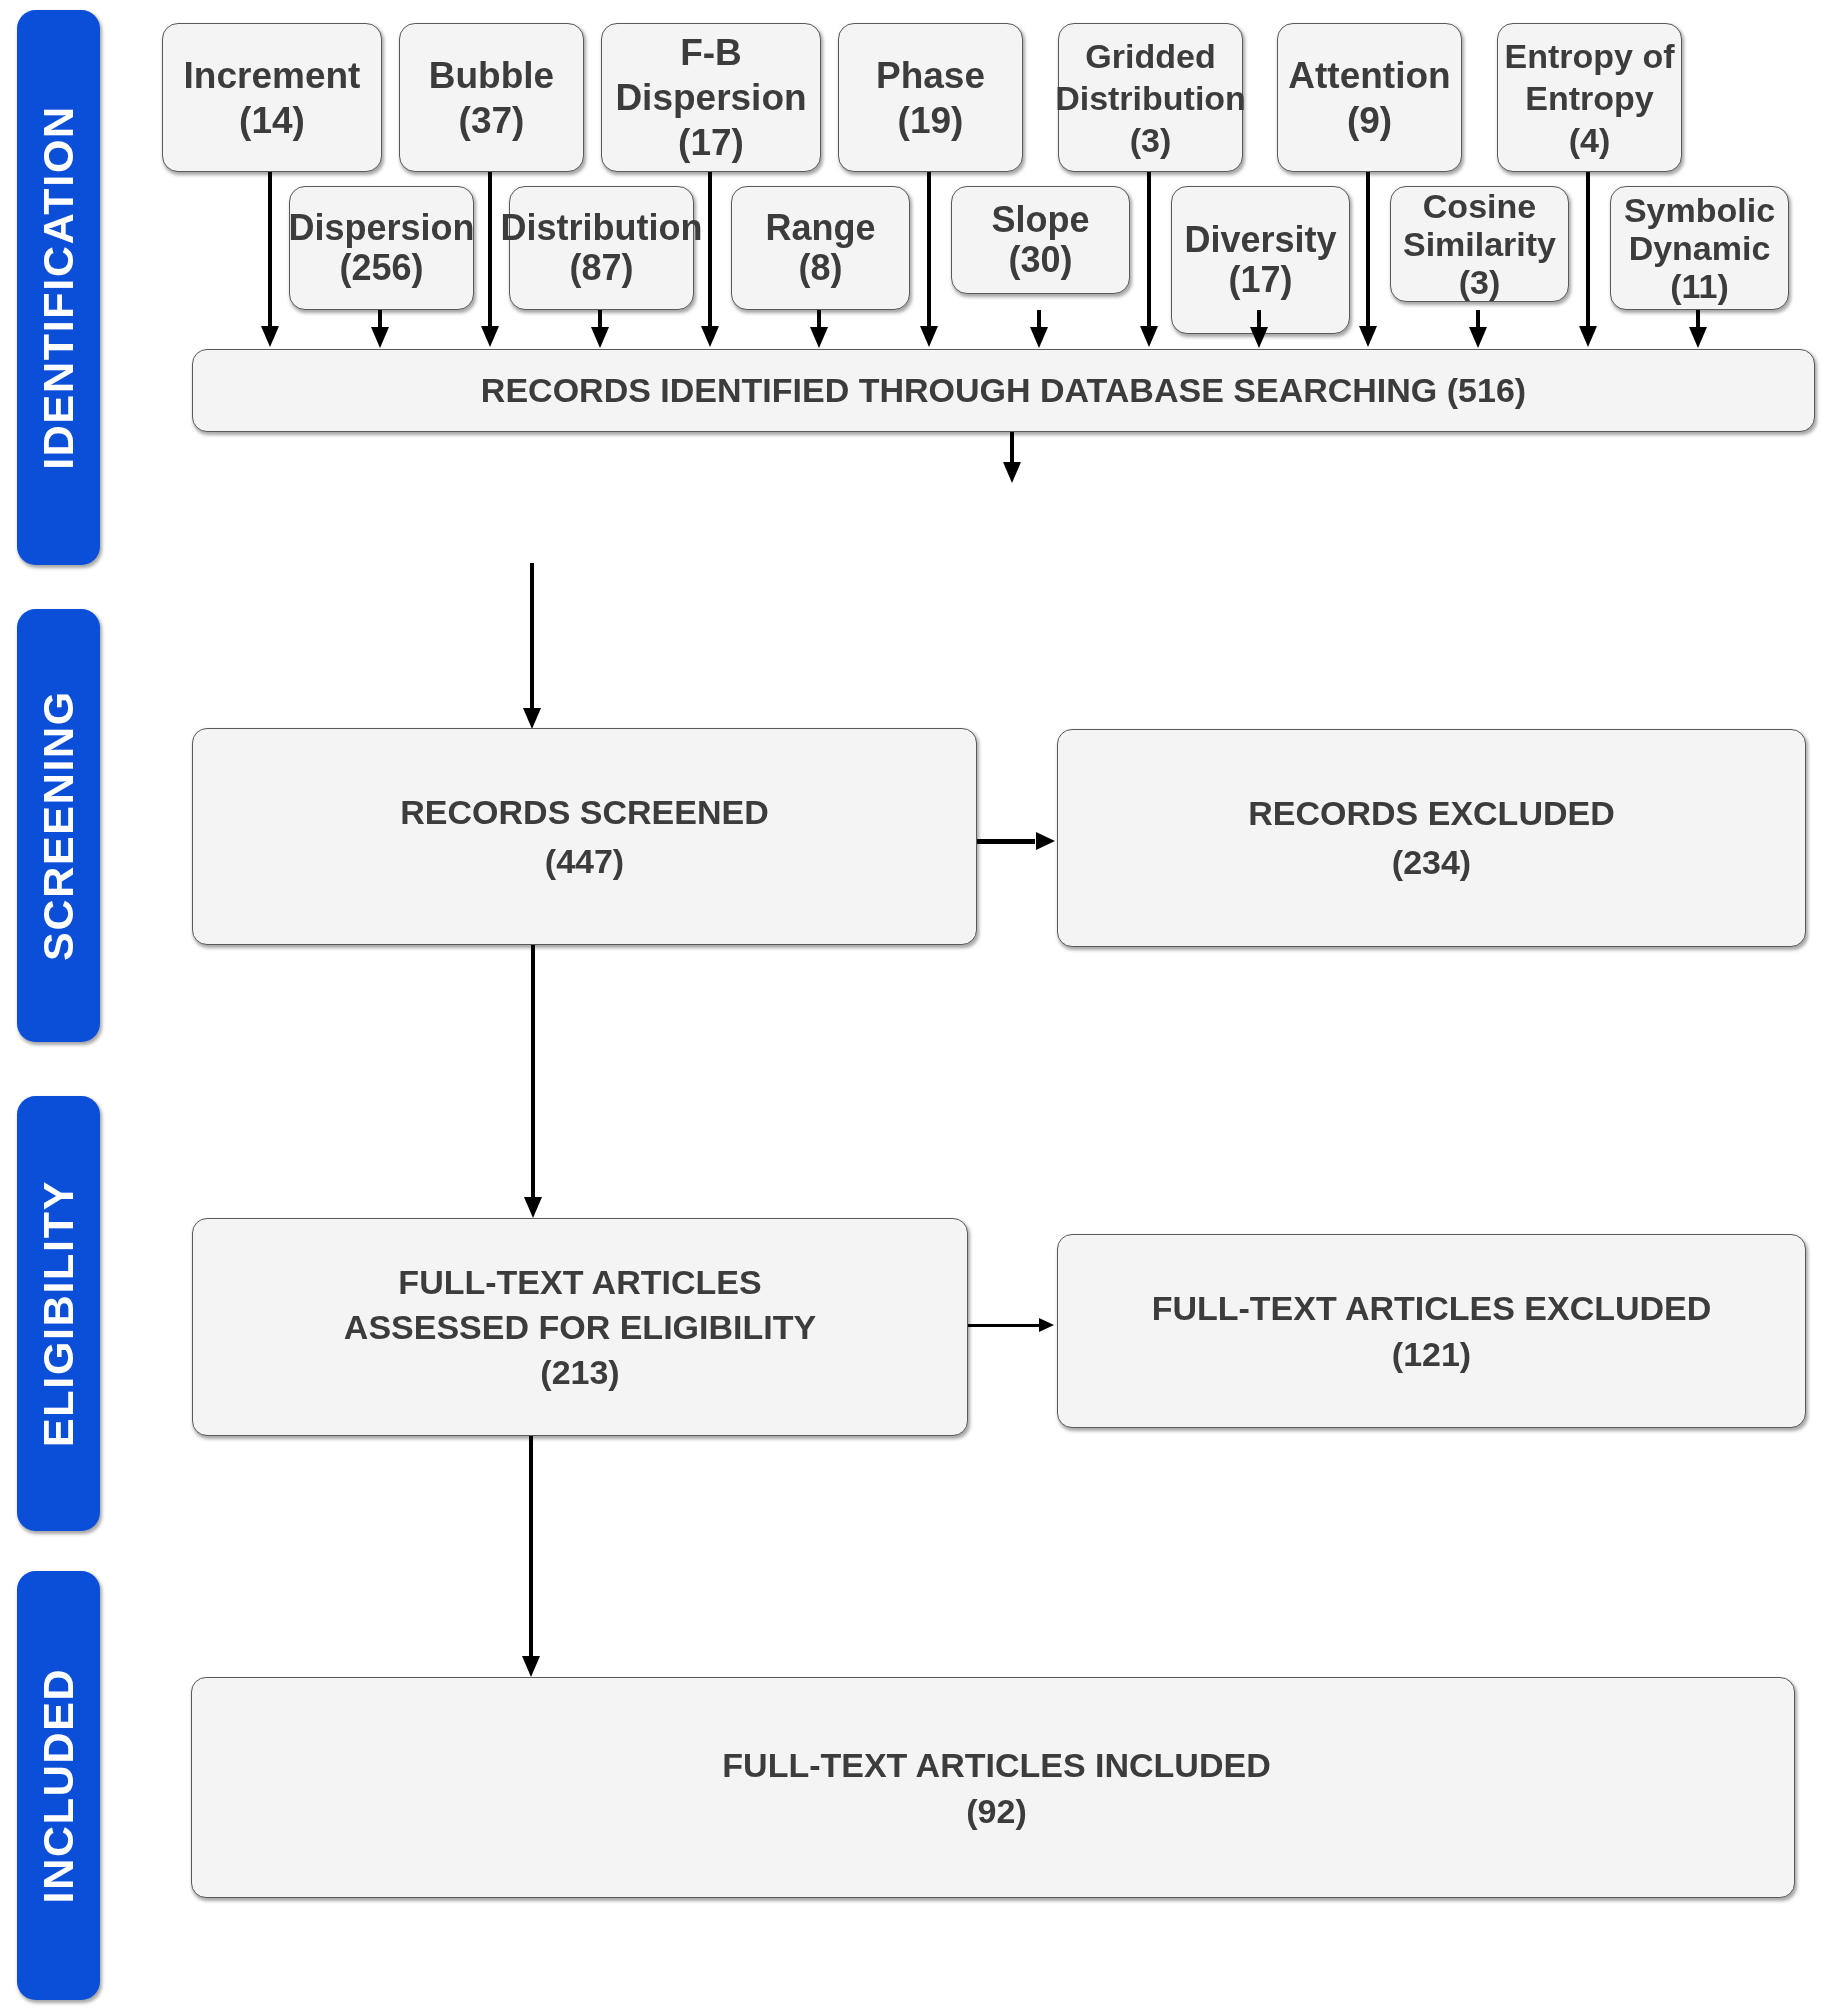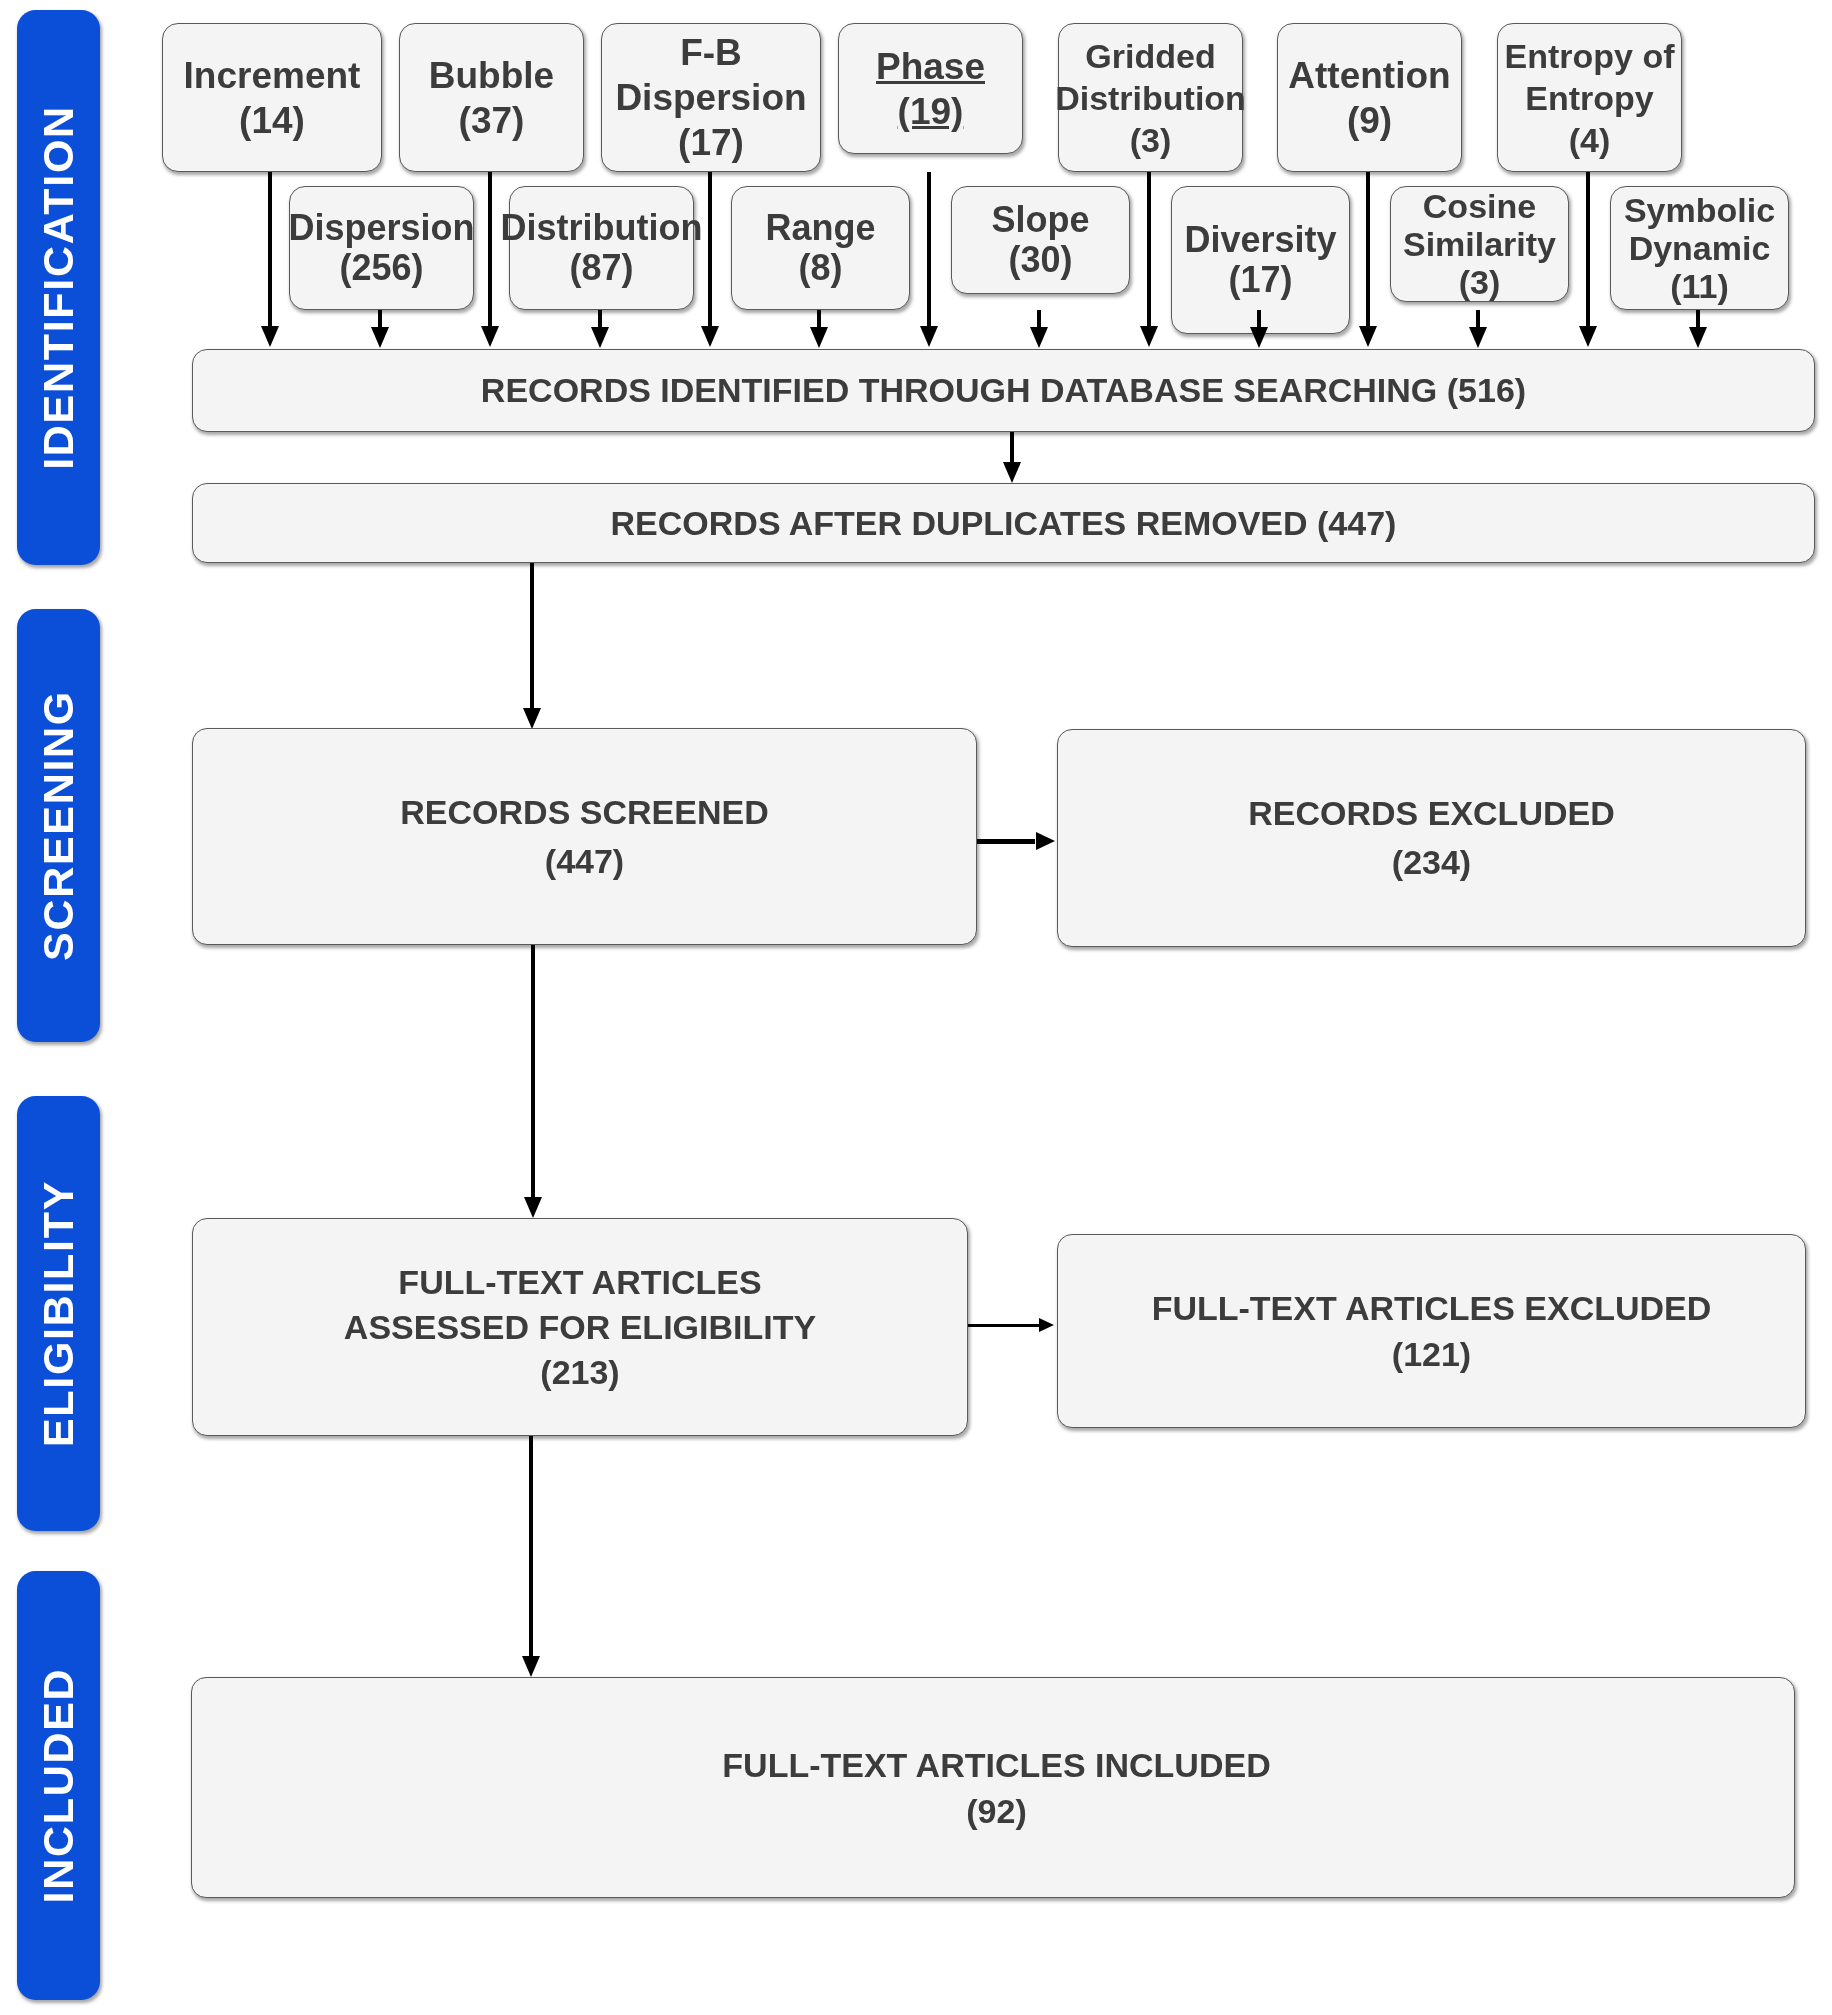--- a/index.html
+++ b/index.html
@@ -67,21 +67,21 @@
   </div>
   <div class="mbox" style="left:399px;top:23px;width:185px;height:149px;">
     <span>Bubble</span>
     <span>(37)</span>
   </div>
   <div class="mbox" style="left:601px;top:23px;width:220px;height:149px;">
     <span>F-B</span>
     <span>Dispersion</span>
     <span>(17)</span>
   </div>
-  <div class="mbox" style="left:838px;top:23px;width:185px;height:131px;text-decoration:underline;">
+  <div class="mbox" style="left:838px;top:23px;width:185px;height:149px;">
     <span>Phase</span>
     <span>(19)</span>
   </div>
   <div class="mbox" style="left:1058px;top:23px;width:185px;height:149px;font-size:34px;line-height:42px;justify-content:center;">
     <span>Gridded</span>
     <span>Distribution</span>
     <span>(3)</span>
   </div>
   <div class="mbox" style="left:1277px;top:23px;width:185px;height:149px;">
     <span>Attention</span>
@@ -139,23 +139,20 @@
   <div class="varrow" style="left:1257px;top:310px;height:17.3px;"></div>
   <div class="varrow" style="left:1476px;top:310px;height:17.3px;"></div>
   <div class="varrow" style="left:1696px;top:310px;height:17.3px;"></div>
 
   <div class="stage" style="left:192px;top:349px;width:1623px;height:83px;">
     <span>RECORDS IDENTIFIED THROUGH DATABASE SEARCHING (516)</span>
   </div>
 
   <div class="varrow" style="left:1010px;top:432px;height:30px;"></div>
 
-  <div class="stage" style="left:192px;top:483px;width:1623px;height:80px;">
-    <span>RECORDS AFTER DUPLICATES REMOVED (447)</span>
-  </div>
 
   <div class="varrow" style="left:530px;top:563px;height:145px;"></div>
 
   <div class="stage" style="left:192px;top:728px;width:785px;height:217px;">
     <span>RECORDS SCREENED</span>
     <span>(447)</span>
   </div>
 
   <div class="harrow" style="left:977px;top:839px;width:58px;"></div>
 

